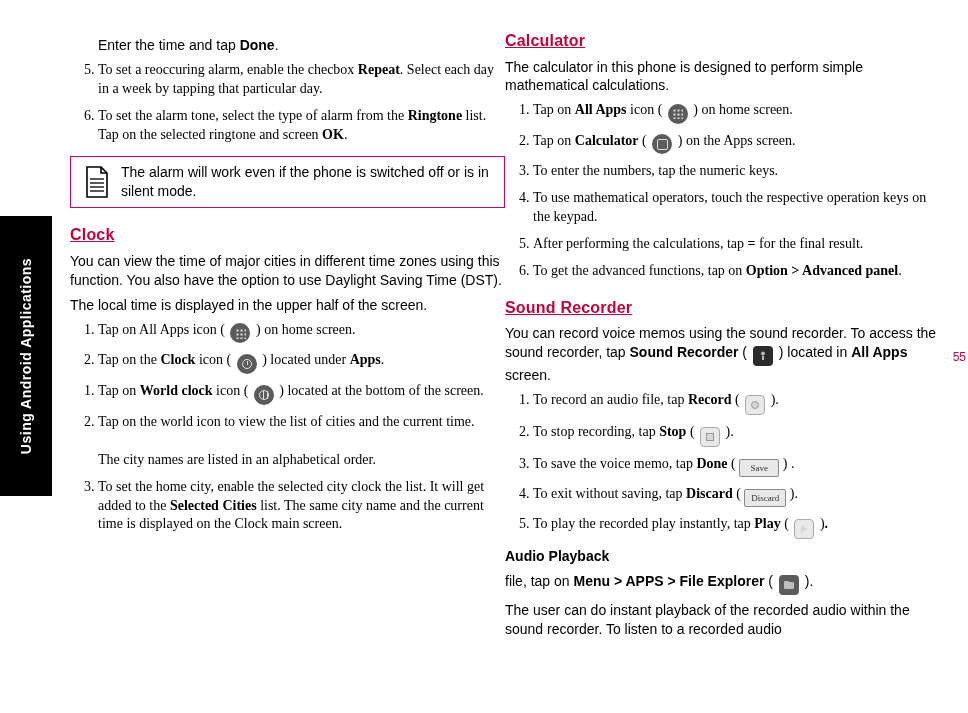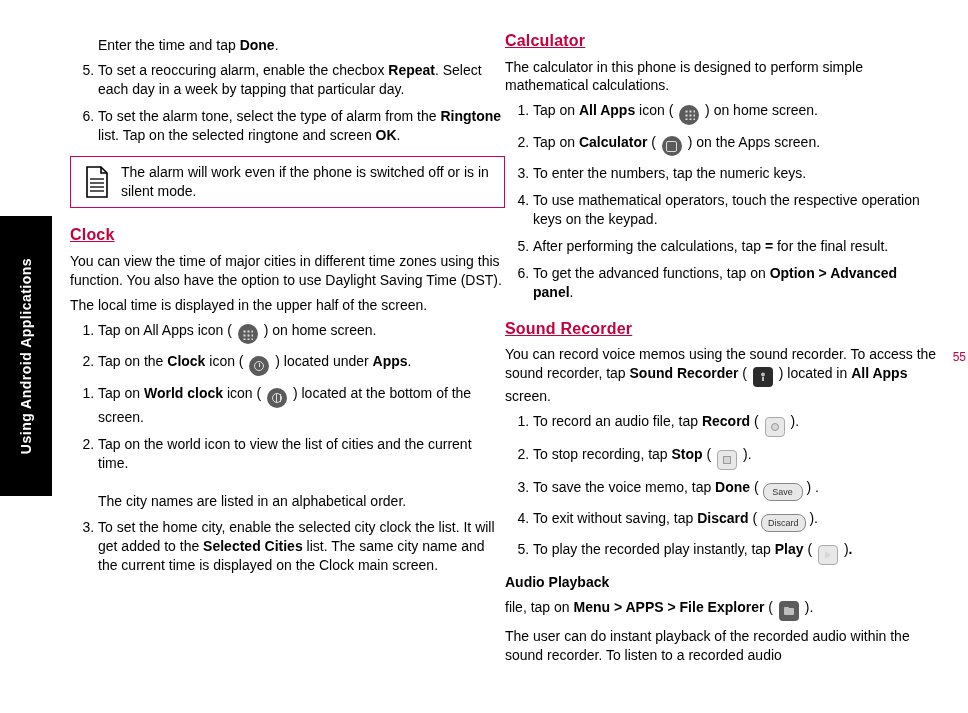--- a/index.html
+++ b/index.html
@@ -40,21 +40,21 @@
     top: 30px;
     width: 870px;
     display: flex;
   }
   .col {
     width: 50%;
     line-height: 1.35;
   }
   .col p { margin: 6px 0; }
   ol { padding-left: 28px; margin: 6px 0; }
-  ol li { margin-bottom: 8px; padding-left: 0; }
+  ol li { margin-bottom: 8px; padding-left: 0; font-family: Liberation Serif, serif; }
   .section-title {
     color: #c7003b;
     font-family: "Arial Narrow", Arial, sans-serif;
     font-weight: bold;
     font-size: 16px;
     text-decoration: underline;
     margin-top: 16px;
     margin-bottom: 6px;
     letter-spacing: 0.2px;
   }
@@ -111,21 +111,21 @@
     justify-content: center;
     vertical-align: -5px;
   }
   .icon-square.dark { background: #2b2b2b; }
   .icon-btn {
     display: inline-flex;
     align-items: center;
     justify-content: center;
     border: 1px solid #888;
     background: #e8e8e8;
-    border-radius: 8px;
+    border-radius: 2px;
     font-size: 9px;
     padding: 2px 6px;
     min-width: 40px;
     vertical-align: -3px;
     color: #333;
   }
   .page-num {
     position: absolute;
     right: 2px;
     top: 350px;

